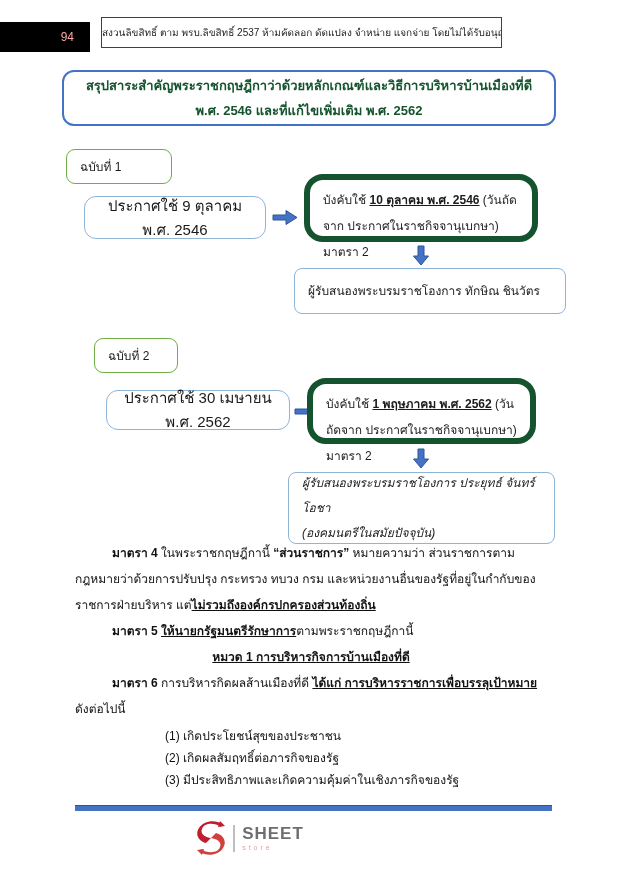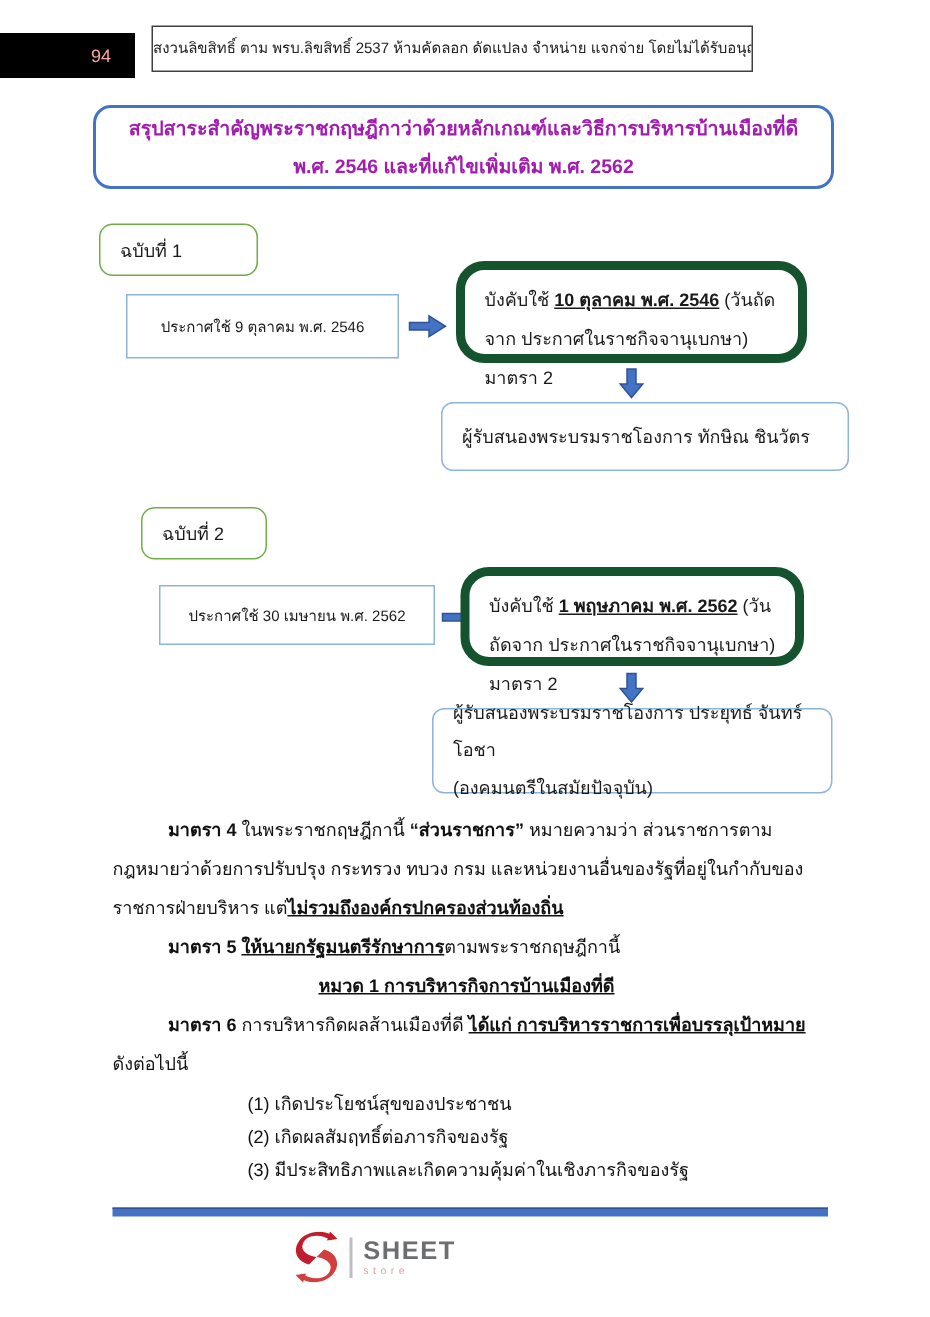--- a/index.html
+++ b/index.html
@@ -12,26 +12,26 @@
 
   
   .page-num-box{left:0;top:22px;width:90px;height:30px;background:#000;
     color:#fca5a5;font-size:12px;text-align:right;line-height:30px;padding-right:16px;}
   .copyright-box{left:101px;top:17px;width:401px;height:31px;border:1px solid #404040;
     font-size:10px;text-align:center;line-height:30px;color:#222;white-space:nowrap;overflow:hidden;}
 
   
   .title-box{left:62px;top:70px;width:494px;height:56px;border:2.5px solid #4472c4;
     border-radius:12px;display:flex;align-items:center;justify-content:center;
-    font-weight:bold;font-size:13px;line-height:25px;text-align:center;padding:2px 14px;color:#a21caf;}
+    font-weight:bold;font-size:13px;line-height:25px;text-align:center;padding:2px 14px;color:#14532d;}
 
   
   .edition-box{border:1.5px solid #70ad47;border-radius:9px;font-size:12px;
     display:flex;align-items:center;padding-left:13px;background:#fff;}
-  .announce-box{border:1.4px solid #8eb4d8;border-radius:0;font-size:10px;
+  .announce-box{border:1.4px solid #8eb4d8;border-radius:12px;font-size:15px;
     display:flex;align-items:center;justify-content:center;text-align:center;background:#fff;padding:0 12px;}
   .effective-box{border:6px solid #14532d;border-radius:19px;font-size:12px;
     line-height:26px;padding:7px 13px 5px 13px;background:#fff;}
   .countersign-box{border:1.4px solid #8eb4d8;border-radius:8px;font-size:12px;
     line-height:25px;display:flex;flex-direction:column;justify-content:center;
     padding:4px 13px;background:#fff;}
   .b{font-weight:bold;}
   .bu{font-weight:bold;text-decoration:underline;}
 
   
@@ -103,21 +103,21 @@
 </svg>
 
 <div class="abs effective-box" style="left:307px;top:378px;width:229px;height:66px;">
   <span>บังคับใช้ </span><span class="bu">1 พฤษภาคม พ.ศ. 2562</span><span> (วันถัดจาก ประกาศในราชกิจจานุเบกษา) มาตรา 2</span>
 </div>
 
 <svg class="abs arrow-icon" style="left:412px;top:448px;" width="18" height="21" viewBox="0 0 18 21">
   <polygon points="6,1 12,1 12,11 16.5,11 9,20 1.5,11 6,11" fill="#4472c4" stroke="#2f5496" stroke-width="1"></polygon>
 </svg>
 
-<div class="abs countersign-box" style="left:288px;top:472px;width:267px;height:57px;">
+<div class="abs countersign-box" style="left:288px;top:472px;width:267px;height:72px;font-style:italic;">
   <span>ผู้รับสนองพระบรมราชโองการ ประยุทธ์ จันทร์โอชา</span>
   <span>(องคมนตรีในสมัยปัจจุบัน)</span>
 </div>
 
 <div class="abs doc-body">
   <p class="para"><span class="b">มาตรา 4</span><span> ในพระราชกฤษฎีกานี้ </span><span class="b">“ส่วนราชการ”</span><span> หมายความว่า ส่วนราชการตามกฎหมายว่าด้วยการปรับปรุง กระทรวง ทบวง กรม และหน่วยงานอื่นของรัฐที่อยู่ในกำกับของราชการฝ่ายบริหาร แต่</span><span class="bu">ไม่รวมถึงองค์กรปกครองส่วนท้องถิ่น</span></p>
 
 
   <p class="para"><span class="b">มาตรา 5 </span><span class="bu">ให้นายกรัฐมนตรีรักษาการ</span><span>ตามพระราชกฤษฎีกานี้</span></p>
 

